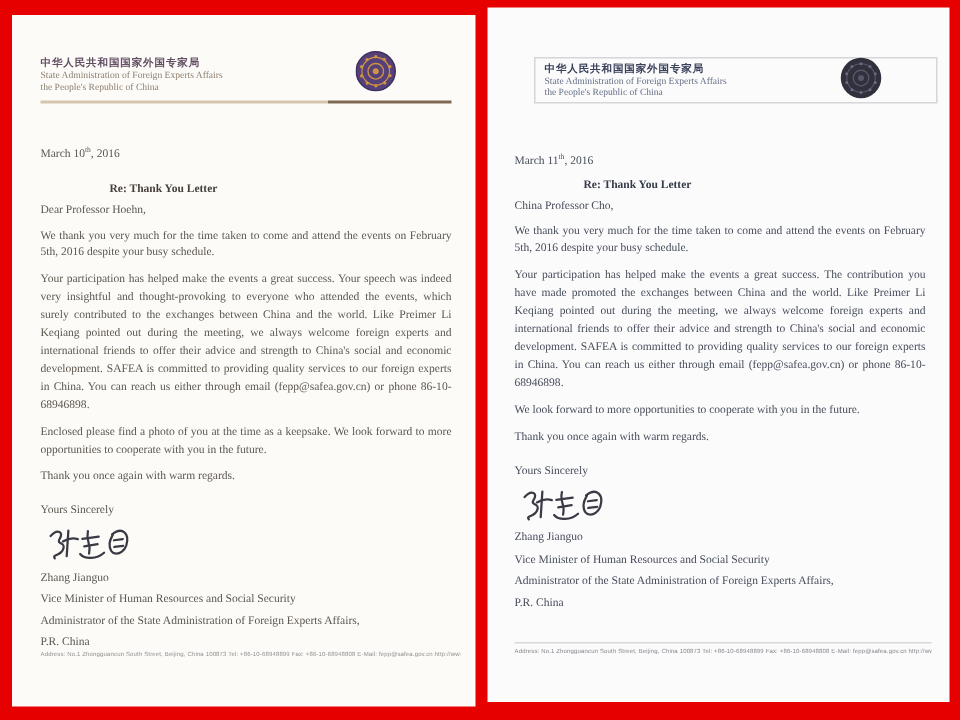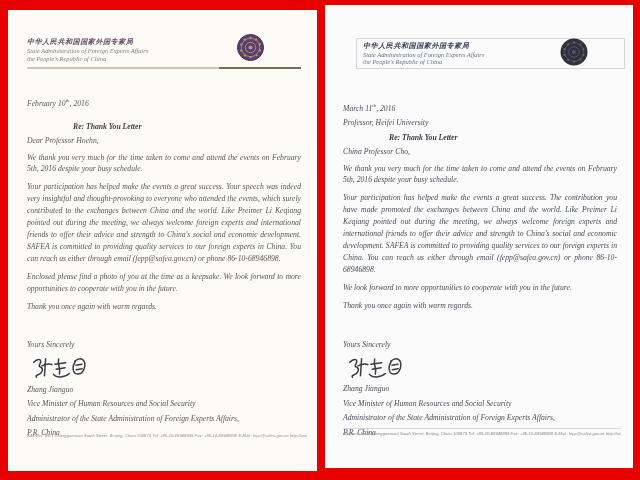--- a/index.html
+++ b/index.html
@@ -1,21 +1,21 @@
 <!DOCTYPE html>
 <html><head>
 <meta charset="utf-8">
 <style>
   html,body{margin:0;padding:0;}
   body{
     width:640px;height:480px;position:relative;overflow:hidden;
     background:#e70000;
     font-family:"Liberation Serif", serif;
   }
-  .page{position:absolute;overflow:hidden;font-style:italic;}
+  .page{position:absolute;overflow:hidden;}
   #page-left{left:8px;top:10px;width:309px;height:461px;background:#fcfbf8;}
   #page-right{left:325px;top:5px;width:308px;height:463px;background:#fbfbfc;}
 
   
   .hdr-left{position:absolute;left:19px;right:16px;top:28px;}
   .hdr-left .org-cn{font-size:7px;font-weight:bold;letter-spacing:.6px;color:#634e63;line-height:9px;}
   .hdr-left .org-en{font-size:6.4px;color:#8c7f70;line-height:7.6px;}
   .rule-left{height:2px;margin-top:5px;
     background:linear-gradient(to right,#d6c5ae 0,#d6c5ae 70%,#7e6952 70%,#7e6952 100%);}
 
@@ -34,21 +34,21 @@
   #page-right .body{left:18px;right:16px;top:96px;color:#474d5a;}
   .line{line-height:10px;}
   .line.mt-s{margin-top:4px;}
   .line.mt-m{margin-top:6px;}
   .line.mt-sub{margin-top:13px;}
   #page-right .line.mt-sub{margin-top:5px;}
   .subject{font-weight:bold;padding-left:46px;}
   #page-left .subject{color:#453f38;}
   #page-right .subject{color:#343a47;}
   .body p{margin:6px 0 3px;text-align:justify;line-height:11.9px;}
-  .signoff{margin-top:28px;}
+  .signoff{margin-top:12px;}
   .signature{display:block;margin:3px 0 2px 2px;}
   .signer{line-height:10px;margin-top:4.5px;}
   sup{font-size:5px;}
 
   
   .footer{position:absolute;font-family:"Liberation Sans", sans-serif;
     font-size:4px;color:#8f8f8f;white-space:nowrap;overflow:hidden;letter-spacing:.1px;}
   #page-left  .footer{left:19px;right:10px;bottom:33px;}
   #page-right .footer{left:18px;right:12px;bottom:32px;border-top:1px solid #d8d8da;padding-top:2.5px;color:#85858c;}
 </style>
@@ -75,21 +75,21 @@
       <circle cx="7.8" cy="21.4" r="1.1"></circle>
         <circle cx="4.1" cy="16.6" r="1.1"></circle>
       <circle cx="4.1" cy="10.5" r="1.1"></circle>
         <circle cx="7.7" cy="5.7" r="1.1"></circle>
     </g>
     <circle cx="13.5" cy="13.5" r="5.2" fill="none" stroke="#cf9342" stroke-width=".9"></circle>
     <circle cx="13.5" cy="13.5" r="2" fill="#cf9342"></circle>
   </svg>
 
   <div class="body">
-    <div class="line date"><span>February 10</span><sup>th</sup><span>, 2016</span></div>
+    <div class="line date"><span>March 10</span><sup>th</sup><span>, 2016</span></div>
     <div class="line mt-sub subject">Re: Thank You Letter</div>
     <div class="line mt-s">Dear Professor Hoehn,</div>
     <p>We thank you very much for the time taken to come and attend the events on February 5th, 2016 despite your busy schedule.</p>
     <p>Your participation has helped make the events a great success. Your speech was indeed very insightful and thought-provoking to everyone who attended the events, which surely contributed to the exchanges between China and the world. Like Preimer Li Keqiang pointed out during the meeting, we always welcome foreign experts and international friends to offer their advice and strength to China's social and economic development. SAFEA is committed to providing quality services to our foreign experts in China. You can reach us either through email (fepp@safea.gov.cn) or phone 86-10-68946898.</p>
     <p>Enclosed please find a photo of you at the time as a keepsake. We look forward to more opportunities to cooperate with you in the future.</p>
     <p>Thank you once again with warm regards.</p>
     <div class="line signoff">Yours Sincerely</div>
     <svg class="signature" width="62" height="27" viewBox="0 0 62 27" fill="none" stroke="#3a3a45" stroke-width="1.5" stroke-linecap="round" transform="rotate(-3)">
       <path d="M5,8 C10,3 14,6 11,10 C8,14 15,12 13,17 C11,22 5,20 7,23"></path>
       <path d="M17,5 L15,22"></path>
@@ -130,21 +130,20 @@
         <circle cx="4.5" cy="17" r="1"></circle>
       <circle cx="4.5" cy="11.2" r="1"></circle>
         <circle cx="8" cy="6.4" r="1"></circle>
     </g>
     <circle cx="14" cy="14" r="5.2" fill="none" stroke="#565769" stroke-width=".9"></circle>
     <circle cx="14" cy="14" r="2" fill="#565769"></circle>
   </svg>
 
   <div class="body">
     <div class="line date"><span>March 11</span><sup>th</sup><span>, 2016</span></div>
-    <div class="line mt-s">Professor, Heifei University</div>
     <div class="line mt-sub subject">Re: Thank You Letter</div>
     <div class="line mt-s">China Professor Cho,</div>
     <p>We thank you very much for the time taken to come and attend the events on February 5th, 2016 despite your busy schedule.</p>
     <p>Your participation has helped make the events a great success. The contribution you have made promoted the exchanges between China and the world. Like Preimer Li Keqiang pointed out during the meeting, we always welcome foreign experts and international friends to offer their advice and strength to China's social and economic development. SAFEA is committed to providing quality services to our foreign experts in China. You can reach us either through email (fepp@safea.gov.cn) or phone 86-10-68946898.</p>
     <p>We look forward to more opportunities to cooperate with you in the future.</p>
     <p>Thank you once again with warm regards.</p>
     <div class="line signoff">Yours Sincerely</div>
     <svg class="signature" width="62" height="27" viewBox="0 0 62 27" fill="none" stroke="#3a3a45" stroke-width="1.5" stroke-linecap="round" transform="rotate(-3)">
       <path d="M5,8 C10,3 14,6 11,10 C8,14 15,12 13,17 C11,22 5,20 7,23"></path>
       <path d="M17,5 L15,22"></path>

